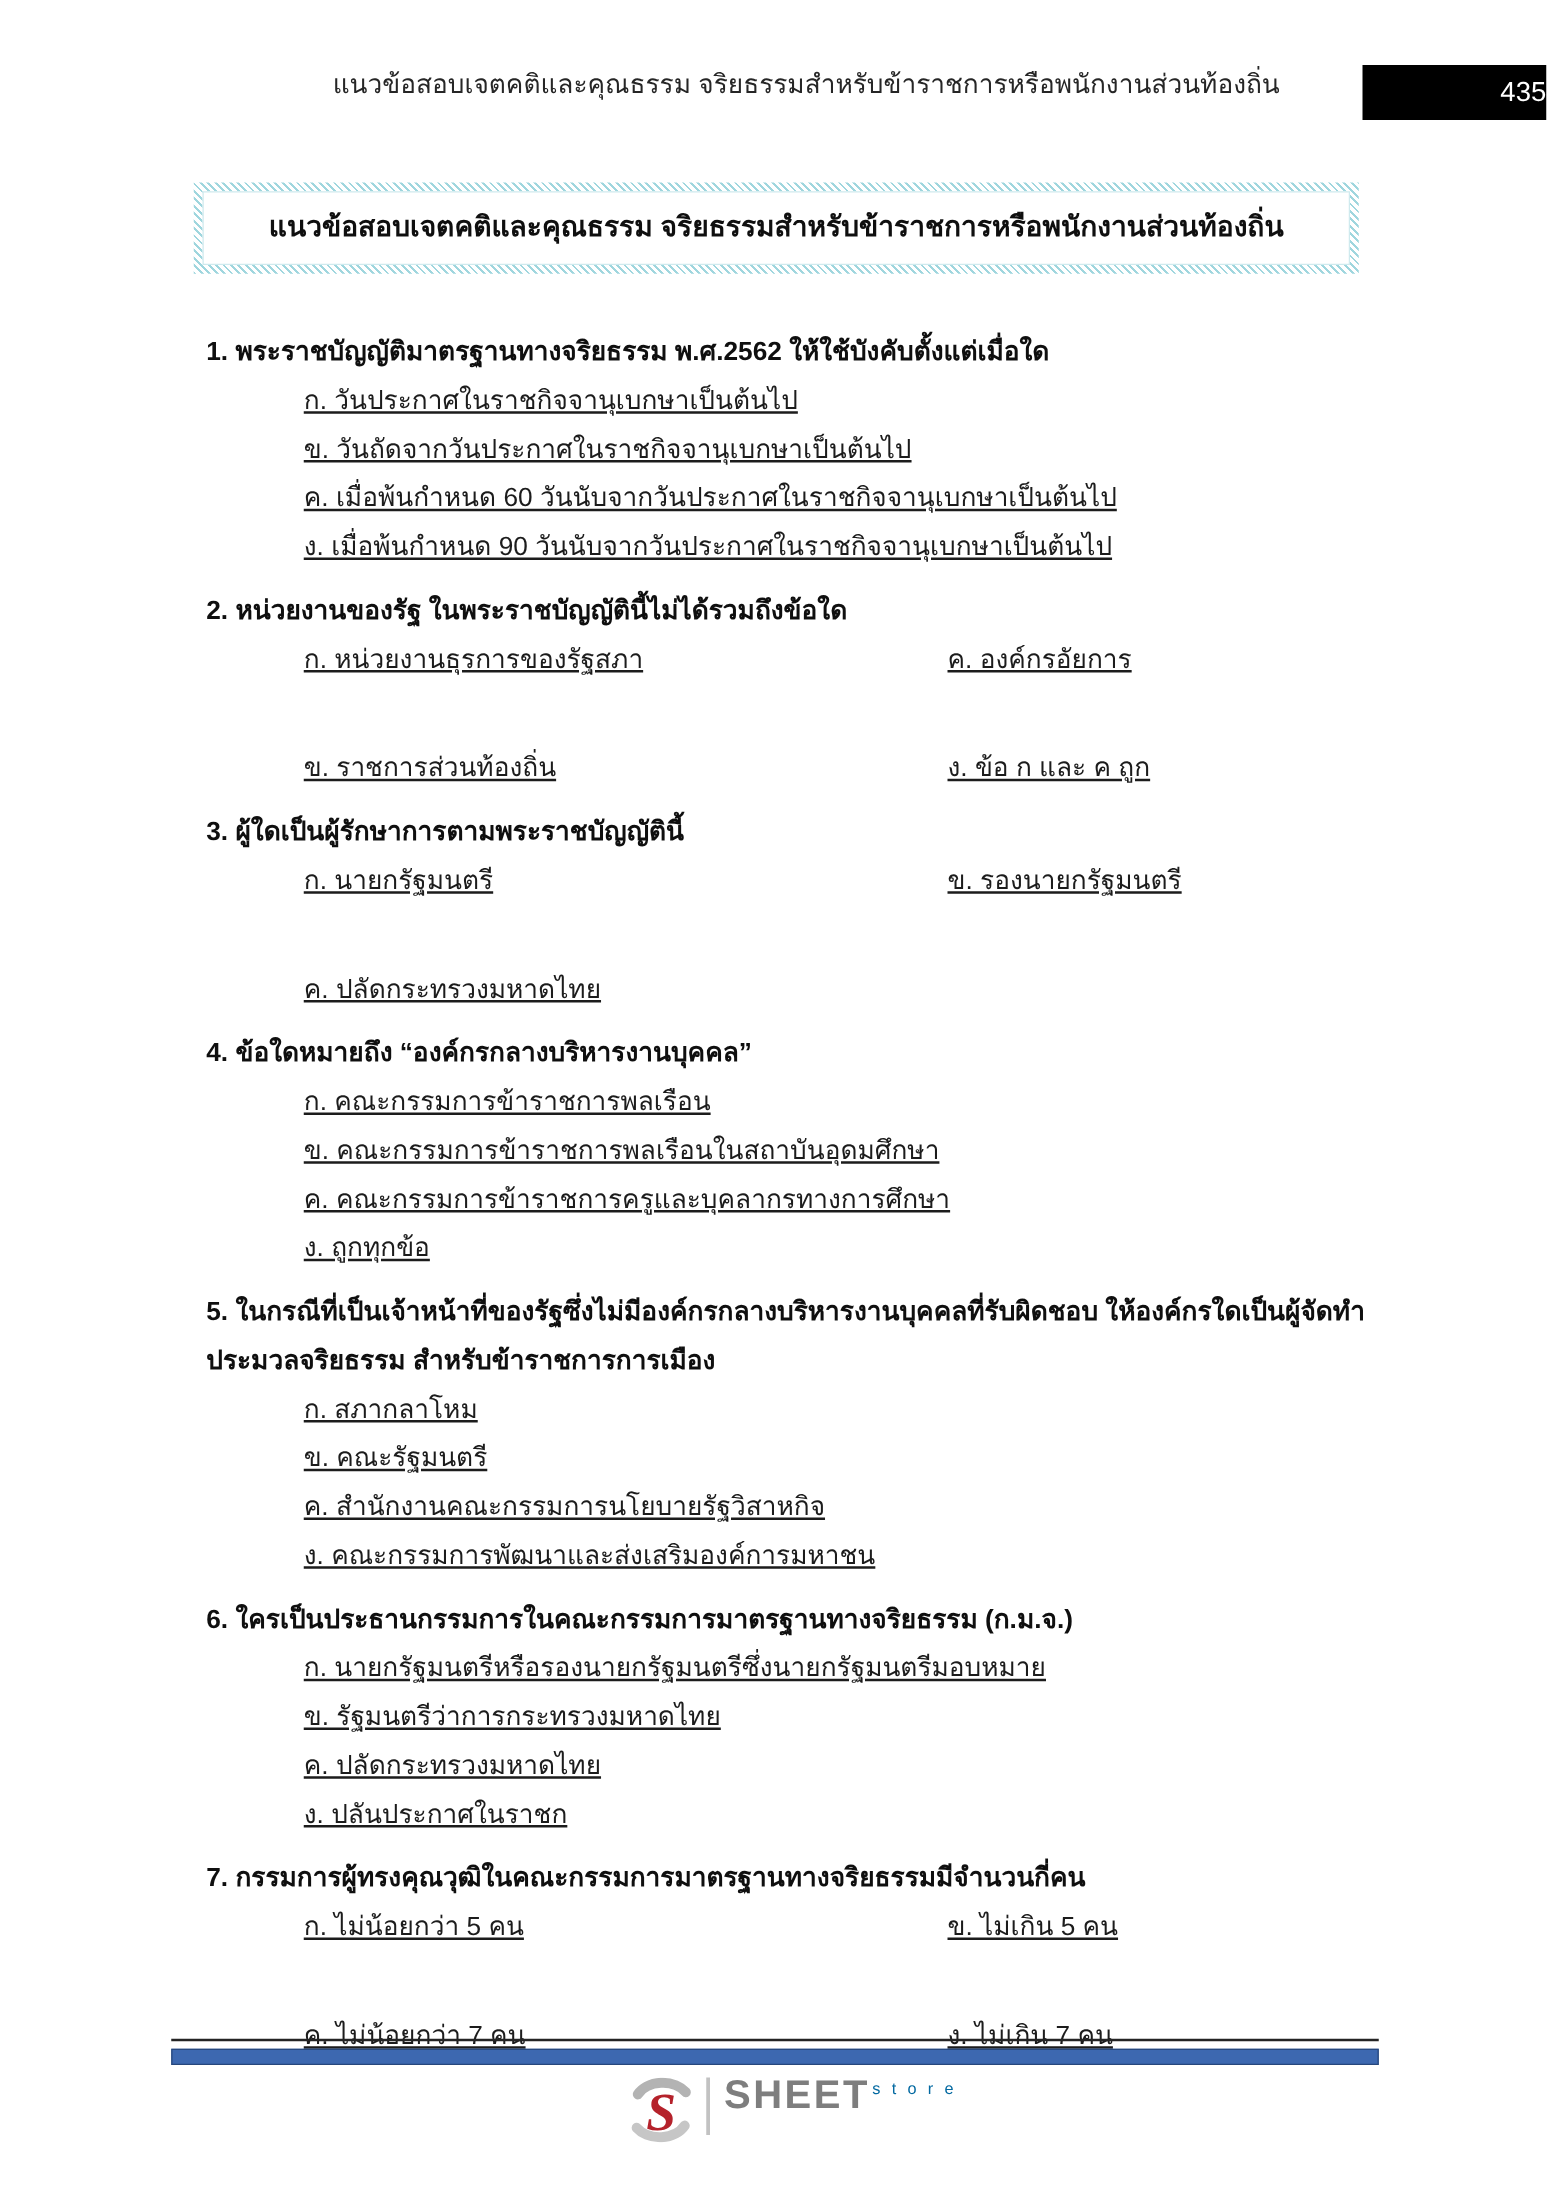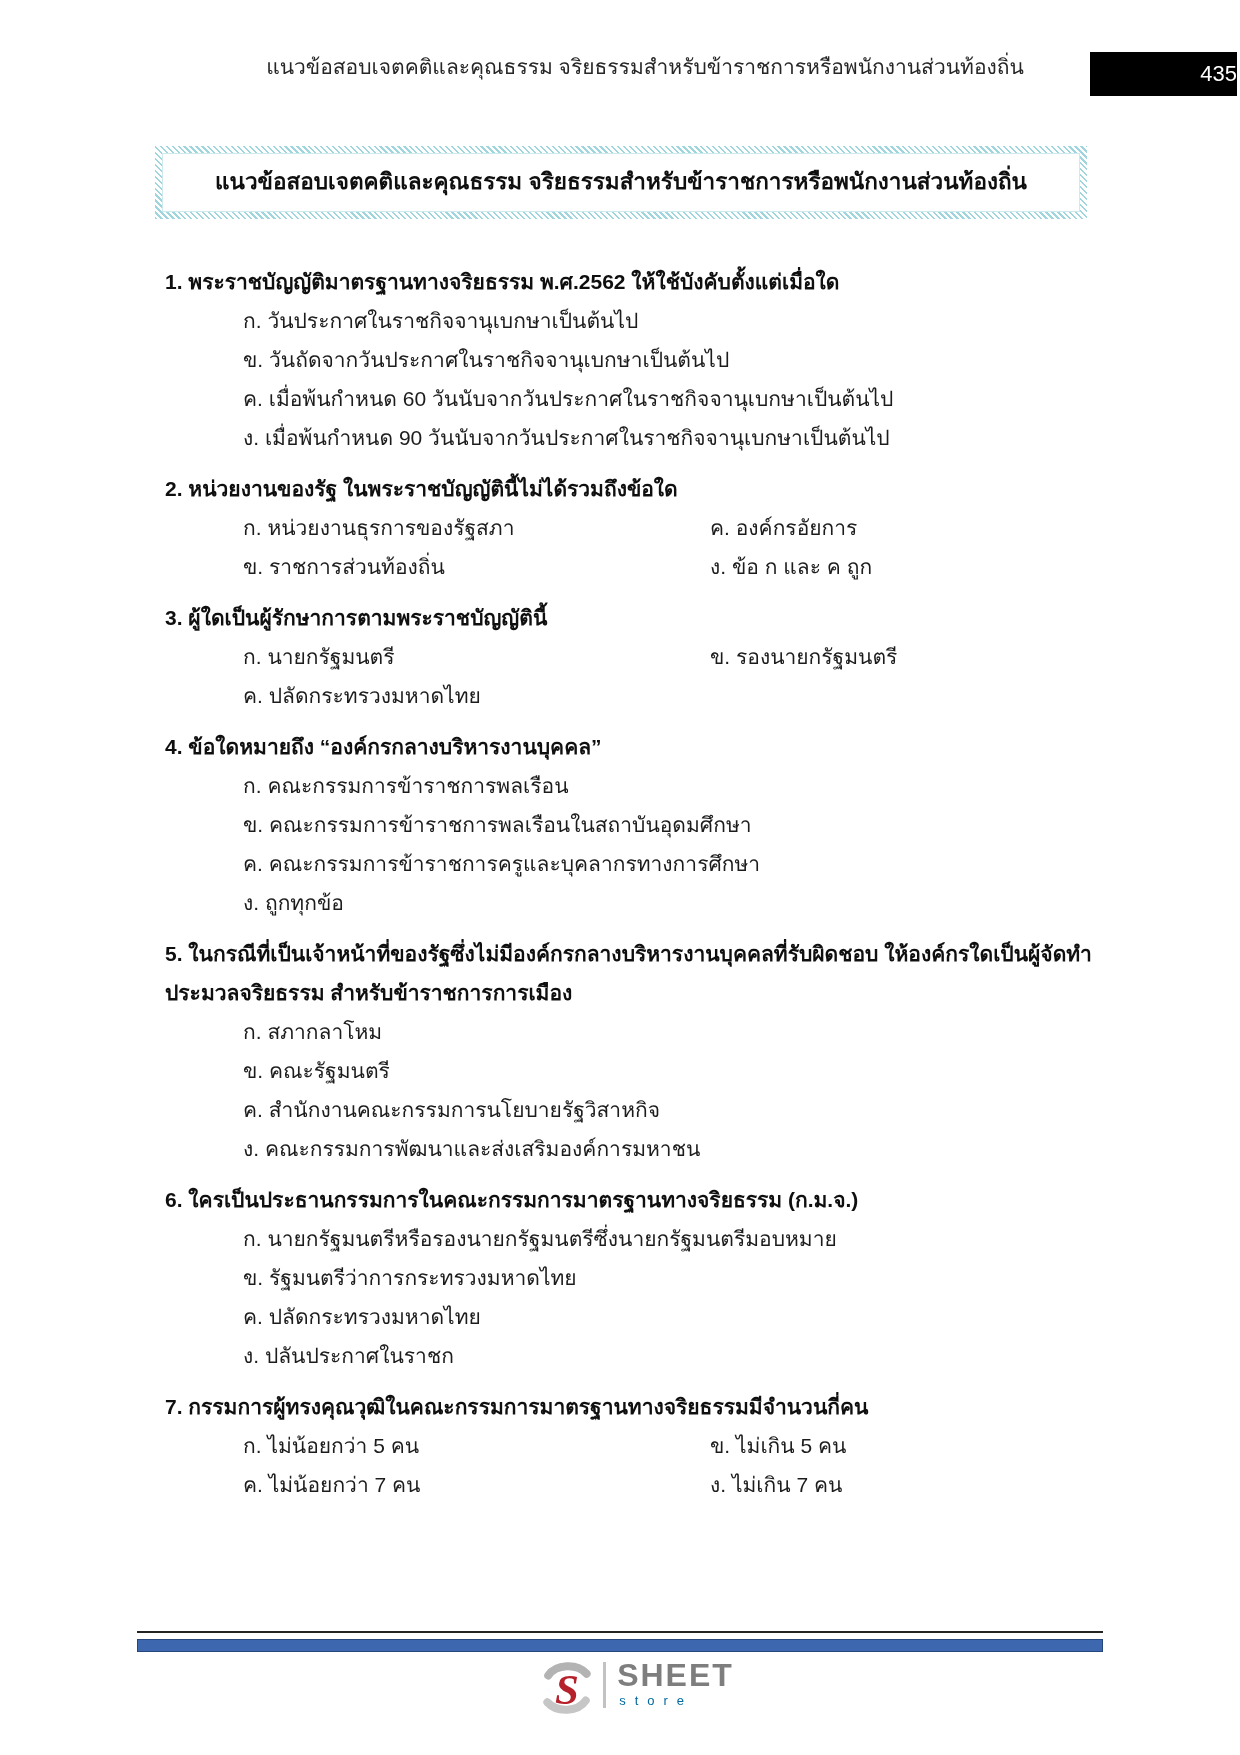--- a/index.html
+++ b/index.html
@@ -27,38 +27,38 @@
     text-align:center;font-weight:bold;font-size:22.5px;color:#0f0f0f;
     padding:9px 6px 12px 6px;
   }
   .content{
     position:absolute;left:165px;top:226px;width:950px;
     font-size:21px;line-height:39px;color:#1c1c1c;margin-top:36px;
   }
   .question{margin-top:12px;}
   .question:first-child{margin-top:0;}
   .q-heading{font-weight:bold;color:#0f0f0f;}
-  .options{padding-left:78px;}
-  .options.cols-2{display:grid;grid-template-columns:467px 1fr;}
+  .options{padding-left:78px;text-decoration:underline;}
+  .options.cols-2{display:grid;grid-template-columns:467px 1fr;gap:48px;}
   .option{white-space:normal;}
   .footer-rule-thin{
     position:absolute;left:137px;top:1631px;width:966px;height:2px;background:#242424;
   }
   .footer-rule-blue{
     position:absolute;left:137px;top:1639px;width:966px;height:13px;
     background:#3d68b0;border:1px solid #27477c;box-sizing:border-box;
   }
   .footer-logo{
     position:absolute;left:0;top:1660px;width:1240px;height:58px;
     display:flex;justify-content:center;align-items:flex-start;gap:9px;
     transform:translateX(18px);
   }
   .logo-mark{flex:0 0 auto;margin-top:2px;}
   .logo-divider{width:3px;height:46px;background:#c2c2c2;margin:2px 2px 0 2px;}
-  .logo-text-col{display:flex;flex-direction:column;align-items:flex-start;}
+  .logo-text-col{display:flex;align-items:flex-start;}
   .logo-title{
     font-weight:bold;font-size:32px;line-height:30px;color:#7e7e7e;letter-spacing:2px;
   }
   .logo-sub{
     font-size:13px;color:#0369a1;letter-spacing:9px;margin-top:3px;padding-left:2px;
   }
 </style>
 </head>
 <body>
 

